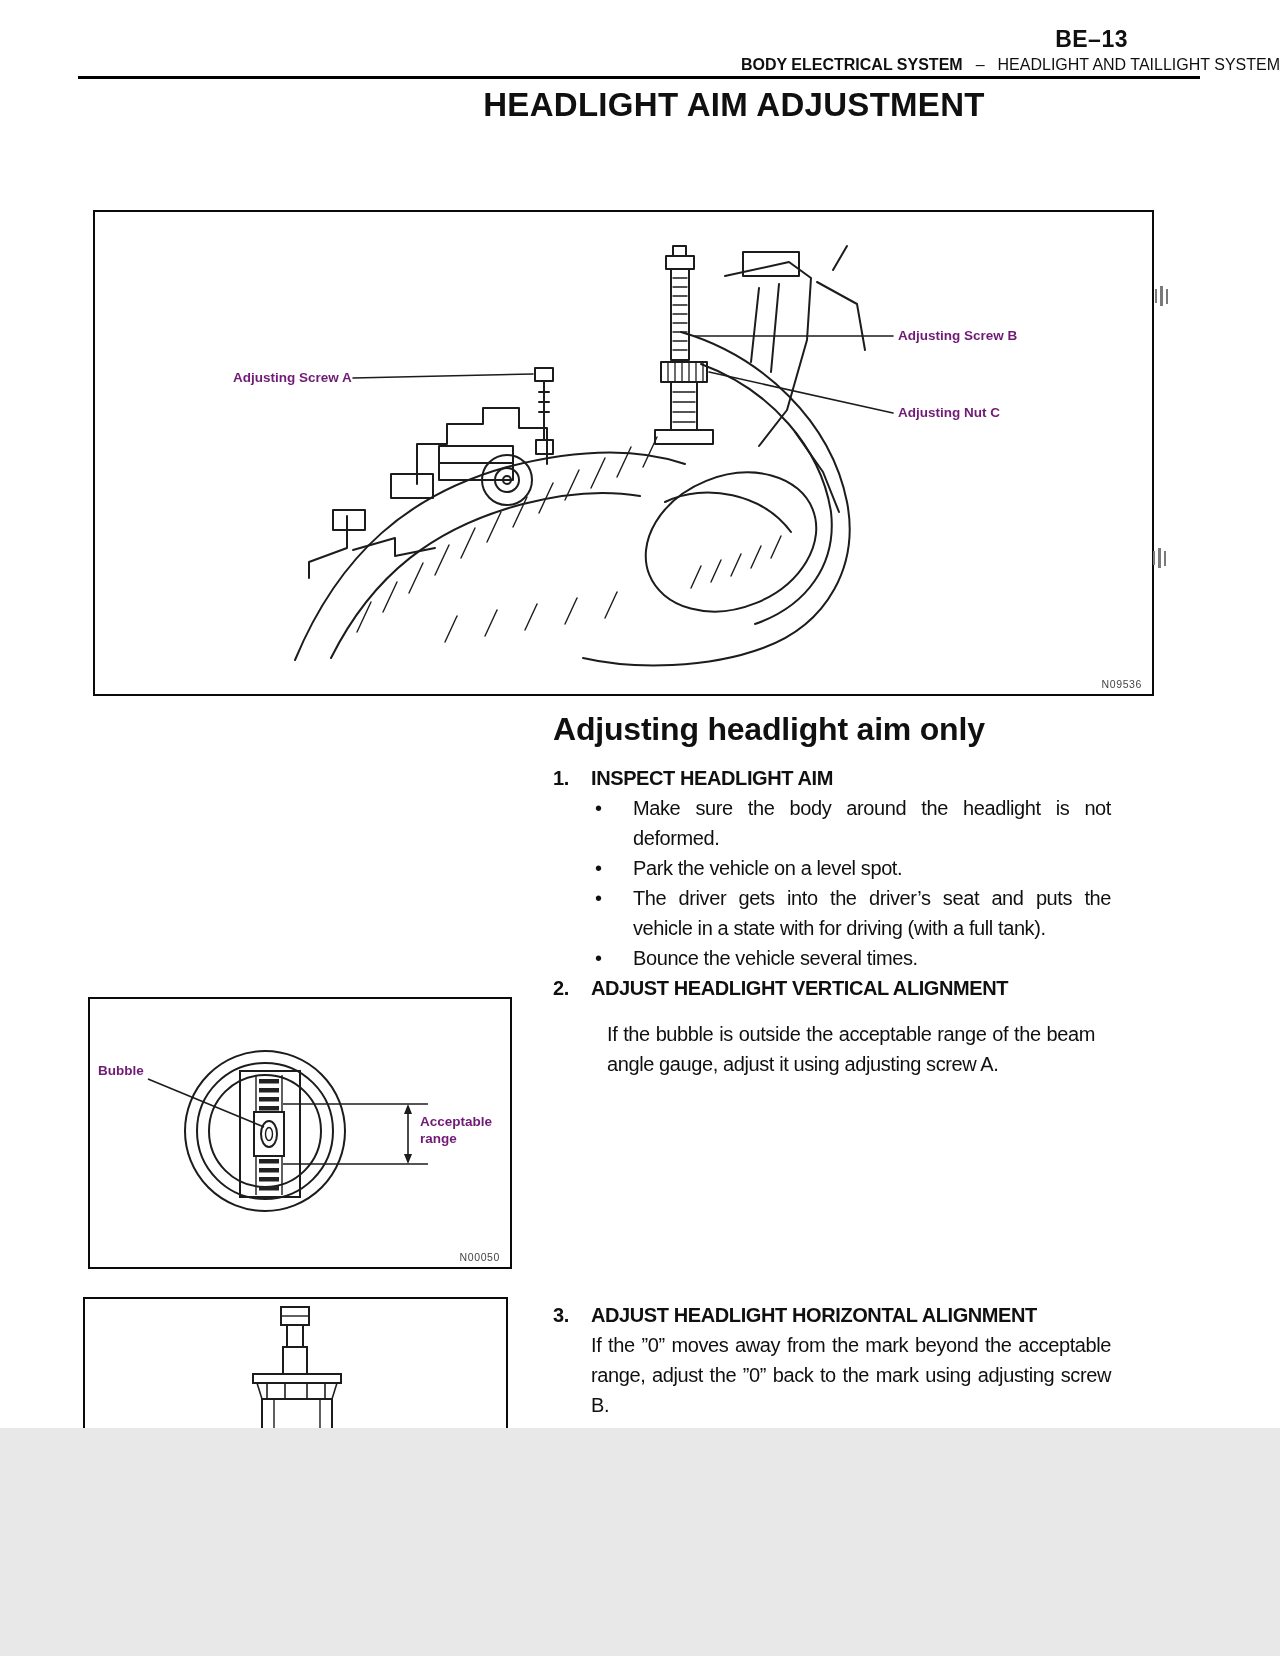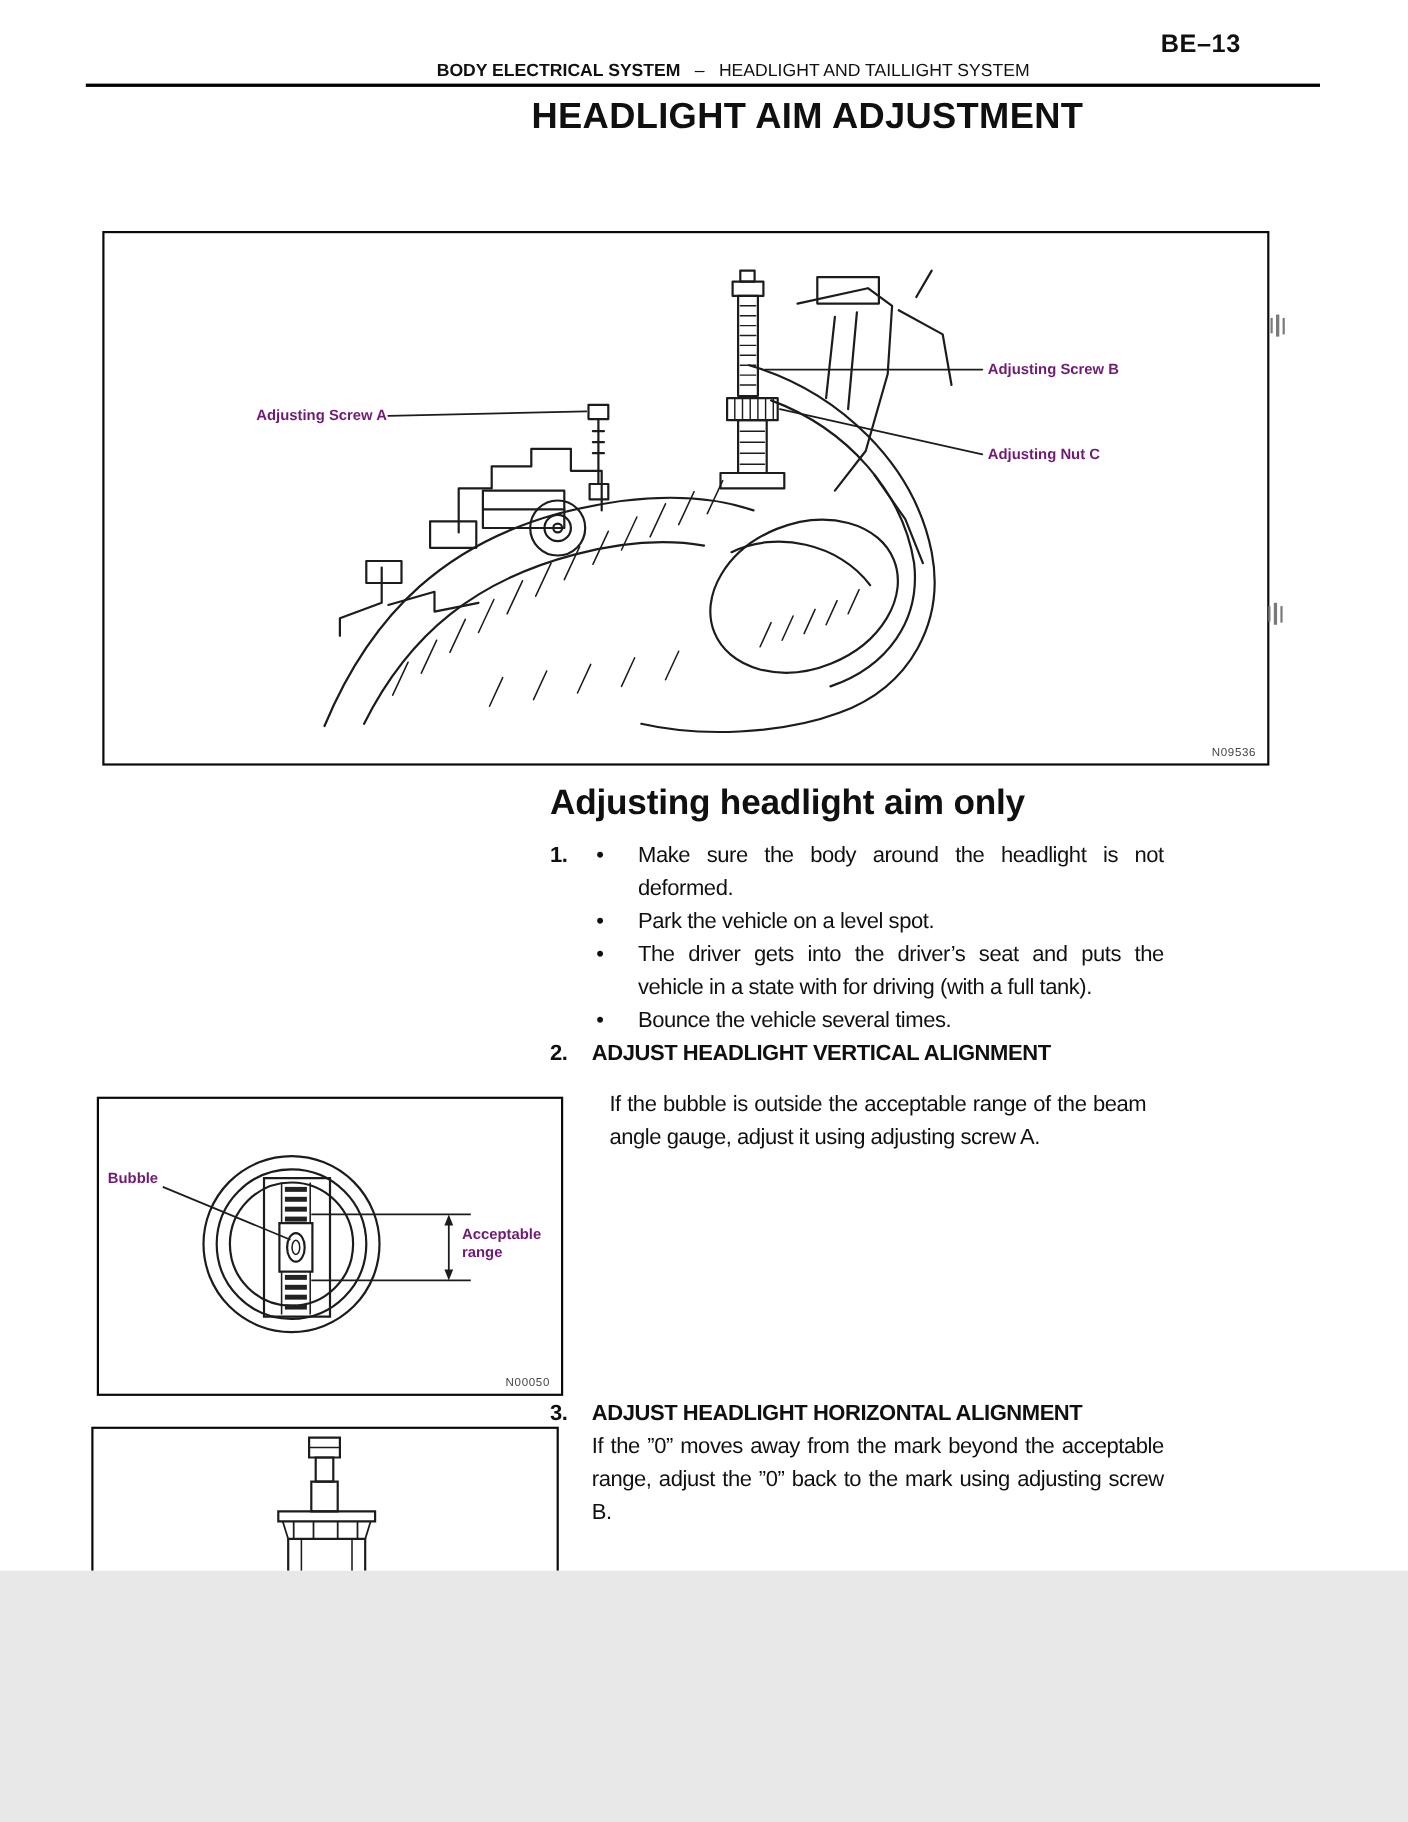--- a/index.html
+++ b/index.html
@@ -1,37 +1,37 @@
 <!DOCTYPE html>
 <html><head>
 <meta charset="utf-8">
 <style>
   html,body{margin:0;padding:0;background:#e8e8e8;}
   .page{position:relative;width:1280px;height:1428px;background:#ffffff;
         font-family:"Liberation Sans",sans-serif;color:#101010;overflow:hidden;}
 
   .page-number{position:absolute;top:26px;right:152px;font-size:23px;font-weight:700;letter-spacing:.5px;}
-  .crumb{position:absolute;top:56px;left:0;right:0;text-align:center;font-size:16px;padding-left:53px;white-space:nowrap;}
+  .crumb{position:absolute;top:56px;left:0;right:0;text-align:right;font-size:16px;padding-left:53px;white-space:nowrap;}
   .crumb-bold{font-weight:700;}
   .crumb-sep{margin:0 13px;}
   .rule{position:absolute;top:76px;left:78px;width:1122px;height:3px;background:#000;}
   .doc-title{position:absolute;top:86px;left:359px;width:750px;text-align:center;
              font-size:33px;font-weight:700;letter-spacing:.3px;}
 
   .figure{position:absolute;border:2.5px solid #0a0a0a;background:#fff;}
   .fig1{left:93px;top:210px;width:1057px;height:482px;}
   .fig2{left:88px;top:997px;width:420px;height:268px;}
   .fig3{left:83px;top:1297px;width:421px;height:263px;}
   .figure svg{position:absolute;left:0;top:0;}
   .fig-label{position:absolute;font-size:13.5px;font-weight:600;color:#701a75;white-space:nowrap;line-height:16px;}
   .fig-label-wrap{white-space:normal;width:86px;line-height:17px;}
   .fig-code{position:absolute;right:10px;bottom:4px;font-size:10.5px;color:#454545;letter-spacing:.6px;margin-left:24px;}
   .gauge-mark{position:absolute;font-size:15px;font-weight:600;color:#161616;}
 
-  .text-col{position:absolute;left:500px;top:710px;width:558px;}
+  .text-col{position:absolute;left:553px;top:710px;width:558px;}
   .section-heading{font-size:32px;font-weight:700;margin:0 0 15px 0;letter-spacing:-.2px;line-height:38px;}
   .step{display:grid;grid-template-columns:38px 1fr;font-size:20px;line-height:30px;letter-spacing:-.4px;}
   .step-number,.step-title{font-weight:700;}
   .step-intro,.step-body{grid-column:2;text-align:justify;}
   .bullet-row{grid-column:2;display:grid;grid-template-columns:42px 1fr;}
   .bullet-glyph{padding-left:4px;}
   .bullet-text{text-align:justify;}
   .step-gap{margin-top:205px;}
 
   .binding-mark{position:absolute;display:flex;align-items:center;gap:3px;}
@@ -171,20 +171,21 @@
       <i></i>
       <i></i>
       <i></i>
     </div>
 
   <div class="text-col">
     <h2 class="section-heading">Adjusting headlight aim only</h2>
 
     <div class="step">
       <span class="step-number">1.</span>
+      <span class="step-title">INSPECT HEADLIGHT AIM</span>
       <div class="bullet-row">
         <span class="bullet-glyph">•</span>
         <span class="bullet-text">Make sure the body around the headlight is not deformed.</span>
       </div>
       <div class="bullet-row">
         <span class="bullet-glyph">•</span>
         <span class="bullet-text">Park the vehicle on a level spot.</span>
       </div>
       <div class="bullet-row">
         <span class="bullet-glyph">•</span>

